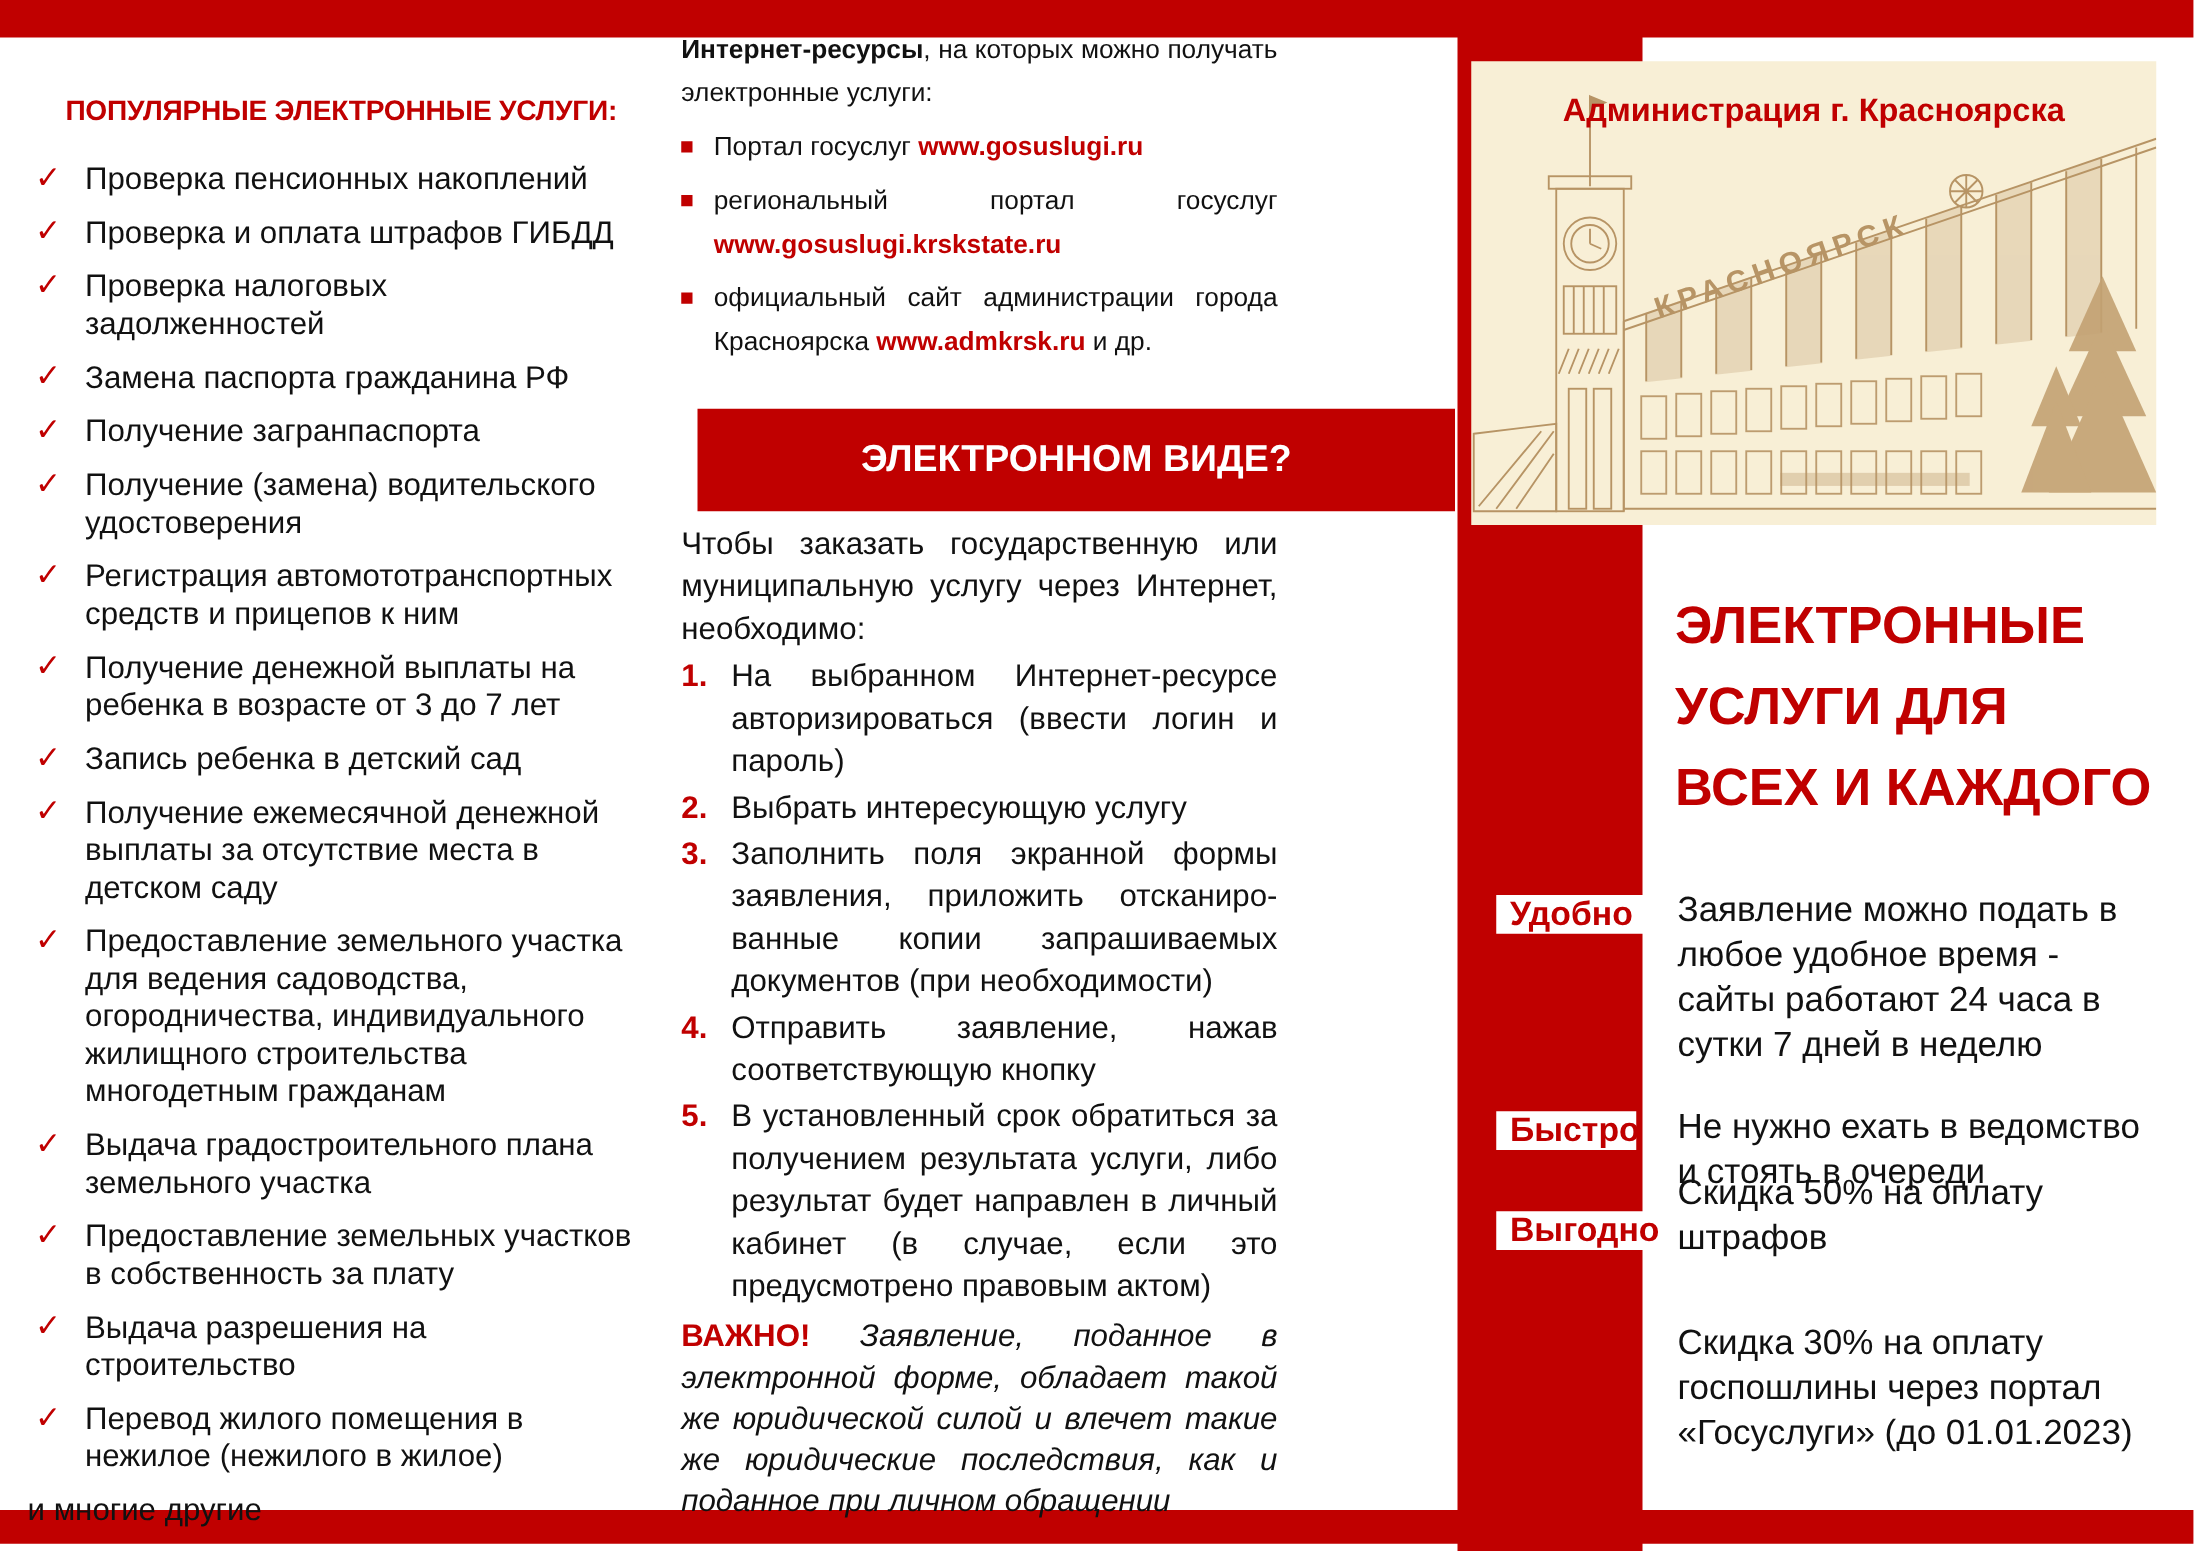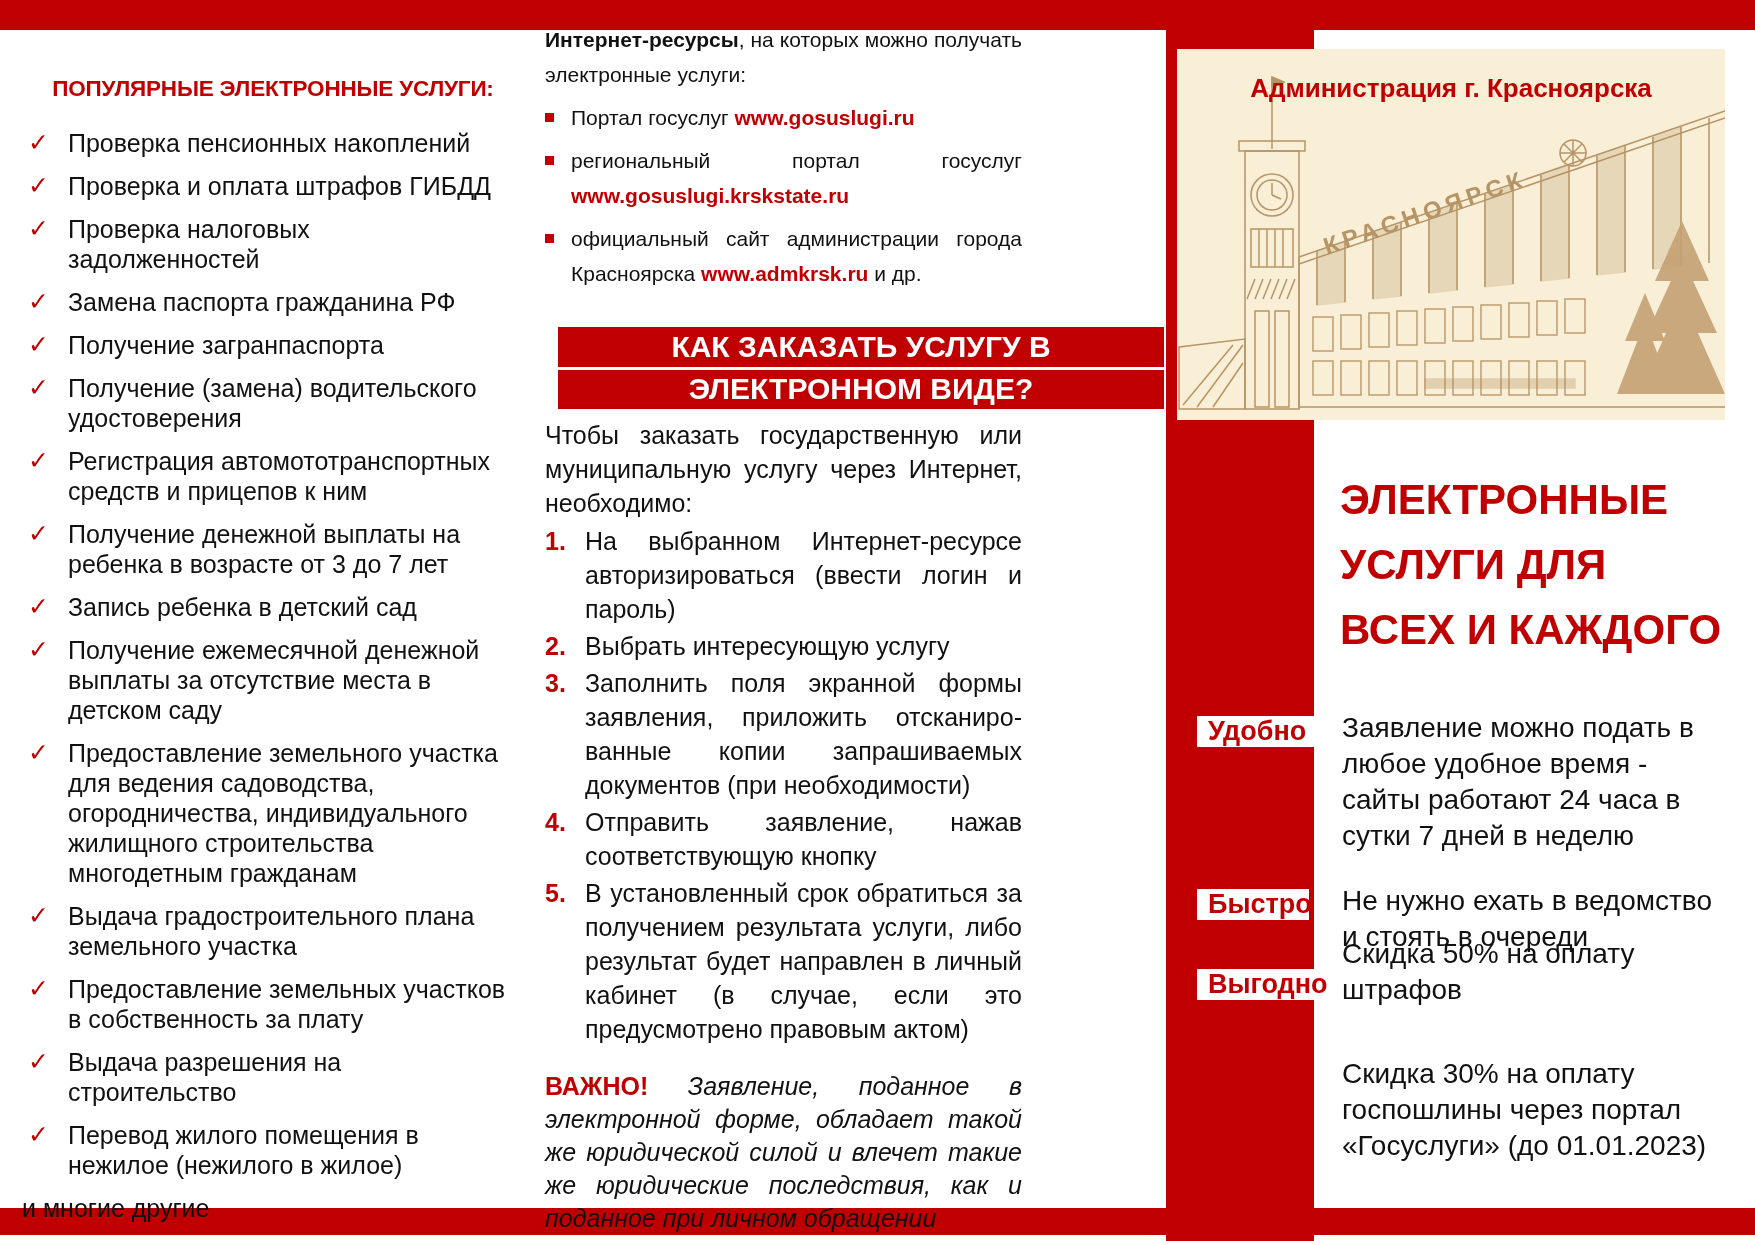--- a/index.html
+++ b/index.html
@@ -30,21 +30,21 @@
 
   .banner{left:558px;top:327px;width:606px;height:82px;display:flex;flex-direction:column;gap:3px;}
   .banner div{flex:1;background:#c00000;color:#fff;font-weight:bold;font-size:30px;
               display:flex;align-items:center;justify-content:center;}
 
   .midflow{left:545px;top:418px;width:477px;font-size:25px;line-height:34px;}
   .midflow .howto{margin:0 0 4px 0;text-align:justify;}
   .step{display:grid;grid-template-columns:40px 1fr;margin-bottom:3px;}
   .step .txt{text-align:justify;}
   .num{color:#c00000;font-weight:bold;}
-  .important{margin-top:24px;font-style:italic;line-height:33px;text-align:justify;}
+  .important{margin-top:7px;font-style:italic;line-height:33px;text-align:justify;}
   .imp-label{color:#c00000;font-weight:bold;font-style:normal;}
 
   
   .imgbox{left:1177px;top:49px;width:548px;height:371px;background:#f8efd6;}
   .caption{position:absolute;left:0;top:24px;width:100%;text-align:center;
            color:#c00000;font-weight:bold;font-size:26px;}
   .title{left:1340px;top:467px;width:445px;color:#c00000;font-weight:bold;
          font-size:42px;line-height:65px;white-space:pre-line;}
   .badge{position:absolute;left:1177px;height:31px;background:#ffffff;color:#c00000;
          font-weight:bold;font-size:27px;line-height:31px;padding-left:11px;box-sizing:border-box;margin-left:20px;}
@@ -105,21 +105,20 @@
       <span class="sq"></span>
       <span><span>региональный портал госуслуг </span><span class="url">www.gosuslugi.krskstate.ru</span><span></span></span>
     </div>
     <div class="res">
       <span class="sq"></span>
       <span><span>официальный сайт администрации города Красноярска </span><span class="url">www.admkrsk.ru</span><span> и др.</span></span>
     </div>
   </div>
 
   <div class="abs banner">
-    <div>КАК ЗАКАЗАТЬ УСЛУГУ В</div>
     <div>ЭЛЕКТРОННОМ ВИДЕ?</div>
   </div>
 
   <div class="abs midflow">
     <p class="howto">Чтобы заказать государственную или муниципальную услугу через Интернет, необходимо:</p>
     <div class="step">
       <span class="num">1.</span>
       <span class="txt">На выбранном Интернет-ресурсе авторизироваться (ввести логин и пароль)</span>
     </div>
     <div class="step">

